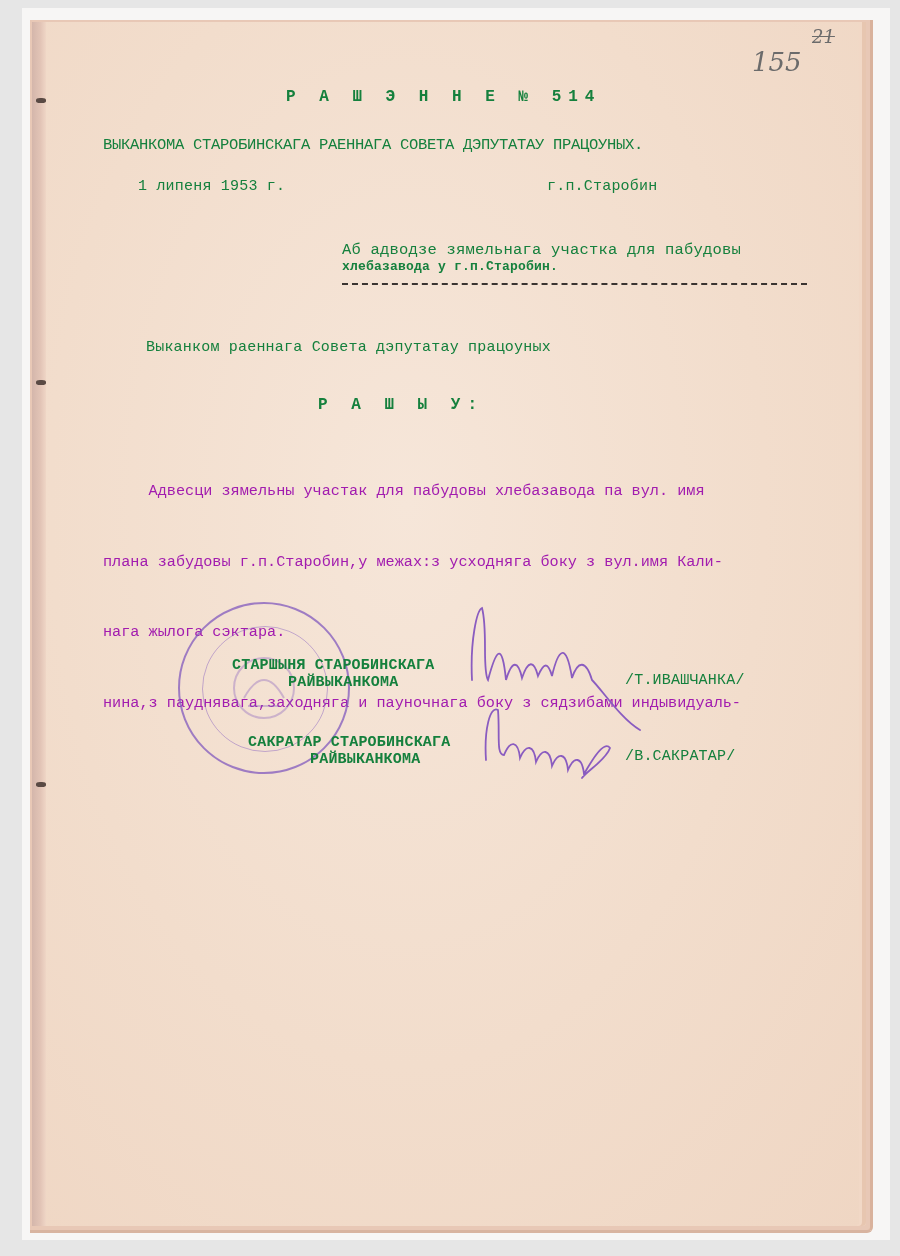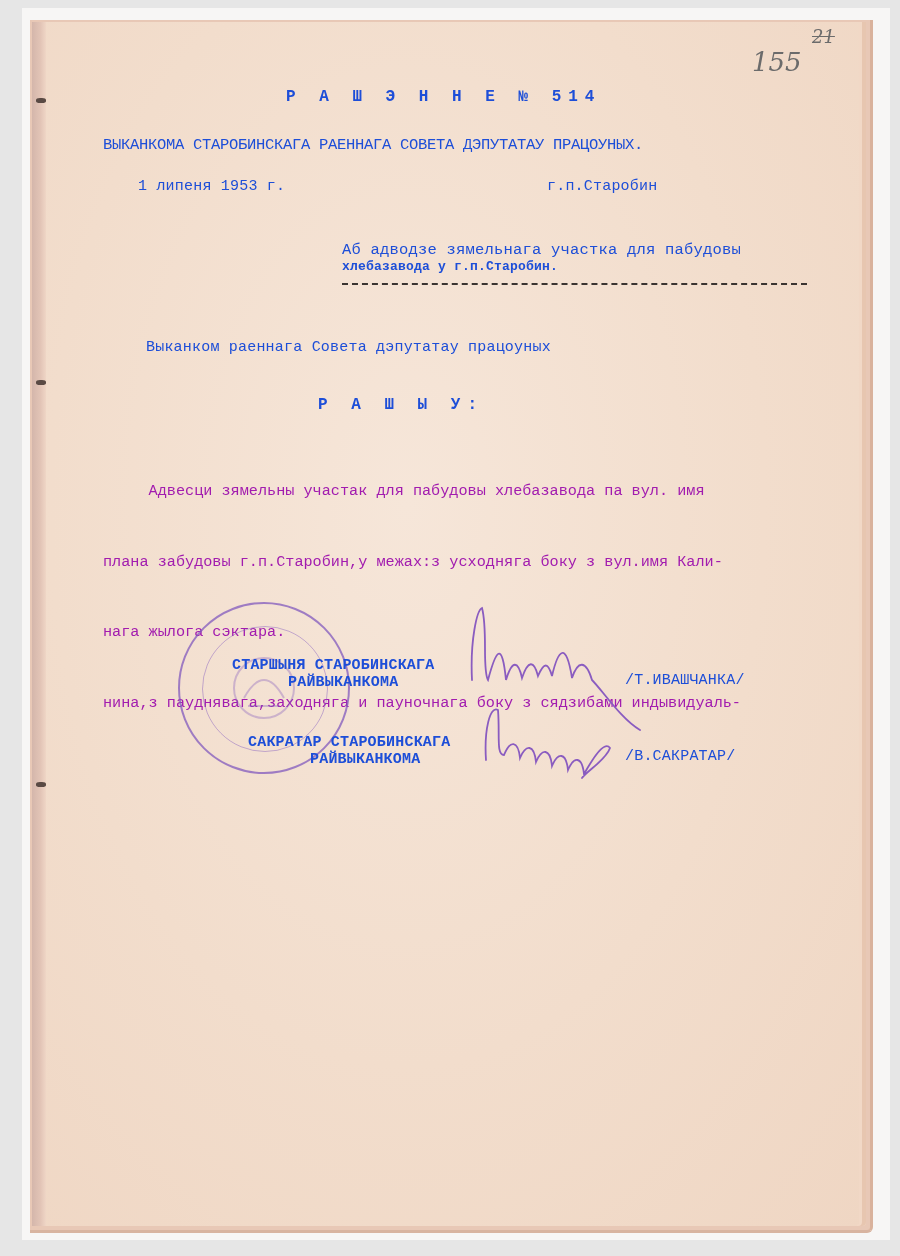--- a/index.html
+++ b/index.html
@@ -27,21 +27,21 @@
       box-shadow: inset -4px 0 0 #e7c6b0, inset -7px 0 0 #f1d8c6;
     }
     .binding {
       position: absolute; left: 0; top: 0; width: 14px; height: 100%;
       background: linear-gradient(90deg, #d4b6ab 0%, #e2c4b6 60%, #efd6c6 100%);
     }
     .hole {
       position: absolute; left: 4px; width: 10px; height: 5px;
       background: #5a4a44; border-radius: 40%;
     }
-    .text { position: absolute; color: #1d4ed8; font-size: 15px; white-space: pre; letter-spacing: 0.2px; }
+    .text { position: absolute; color: #15803d; font-size: 15px; white-space: pre; letter-spacing: 0.2px; }
     .spaced { letter-spacing: 7px; font-weight: bold; font-size: 16px; }
     .bold { font-weight: bold; }
     .rule {
       position: absolute; left: 342px; top: 283px; width: 465px; height: 0;
       border-top: 2px dashed #3a3431;
     }
     .body-text { position: absolute; left: 103px; top: 433px; color: #a21caf; font-size: 15.2px; line-height: 23.5px; white-space: pre; }
     .stamp {
       position: absolute; left: 178px; top: 602px; width: 172px; height: 172px;
       border: 2px solid rgba(130, 90, 190, 0.75); border-radius: 50%;

